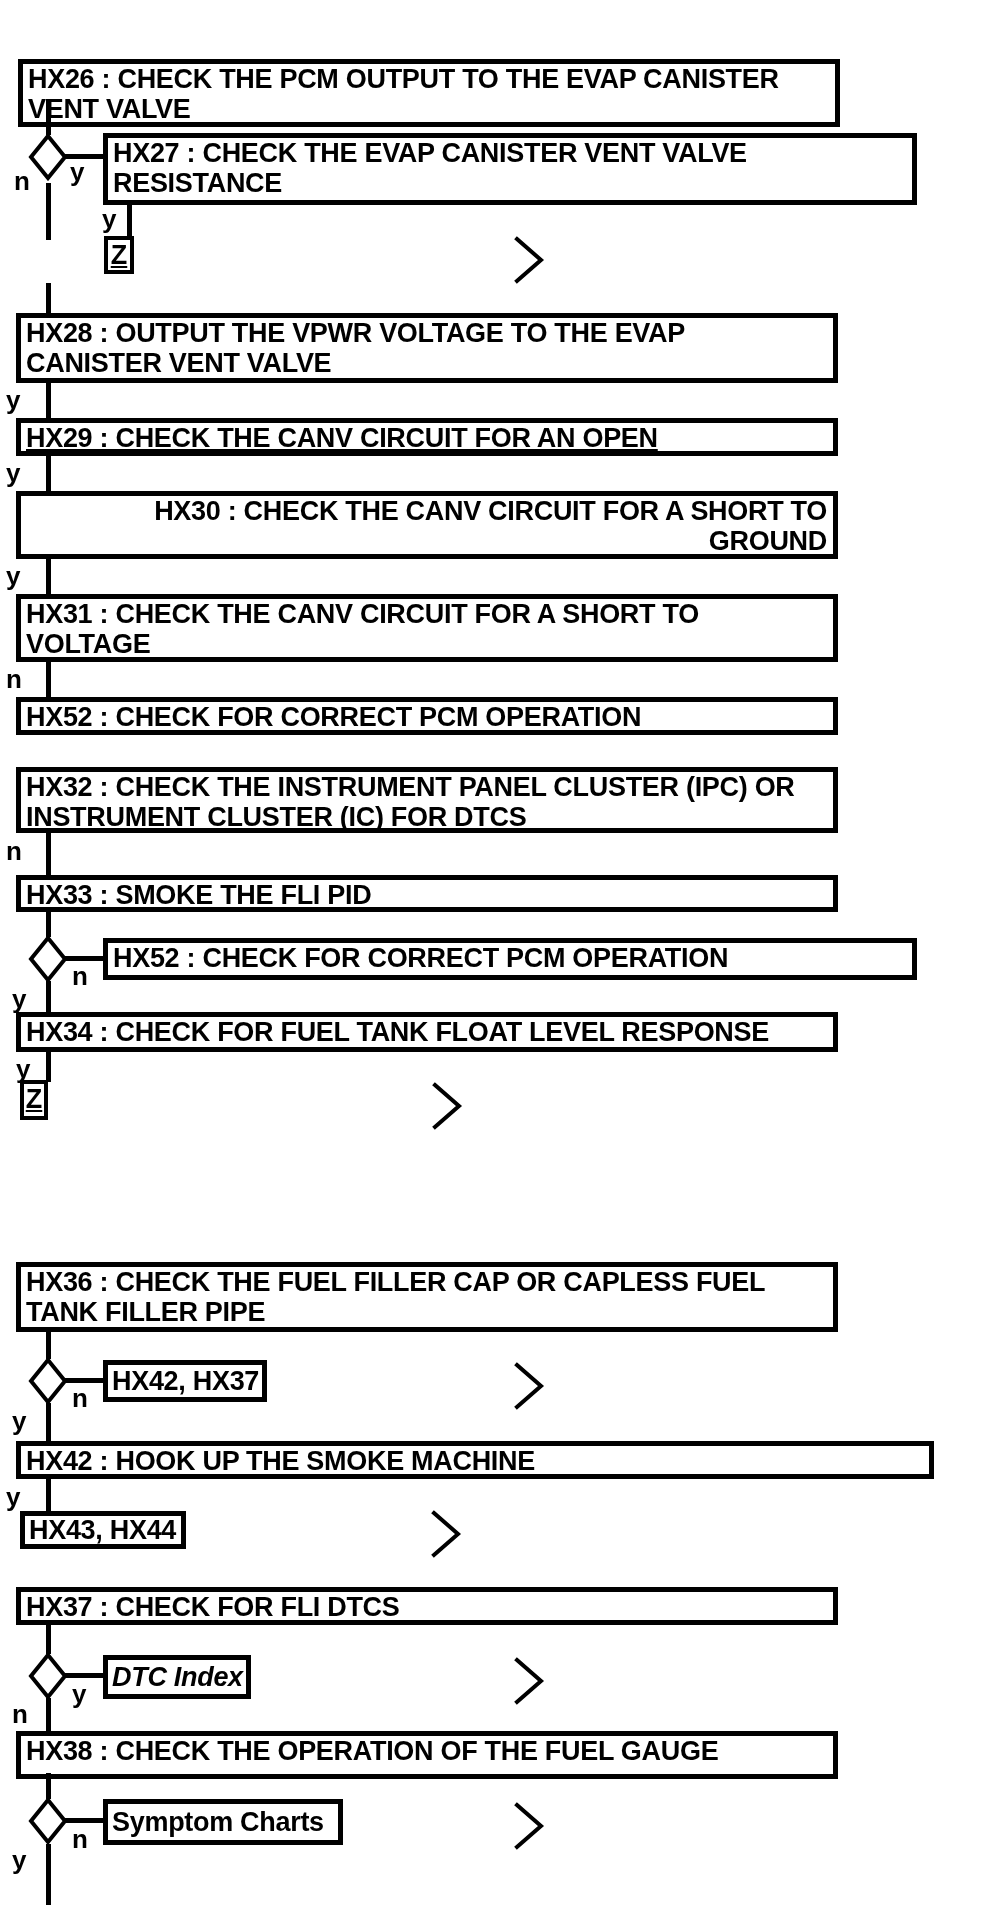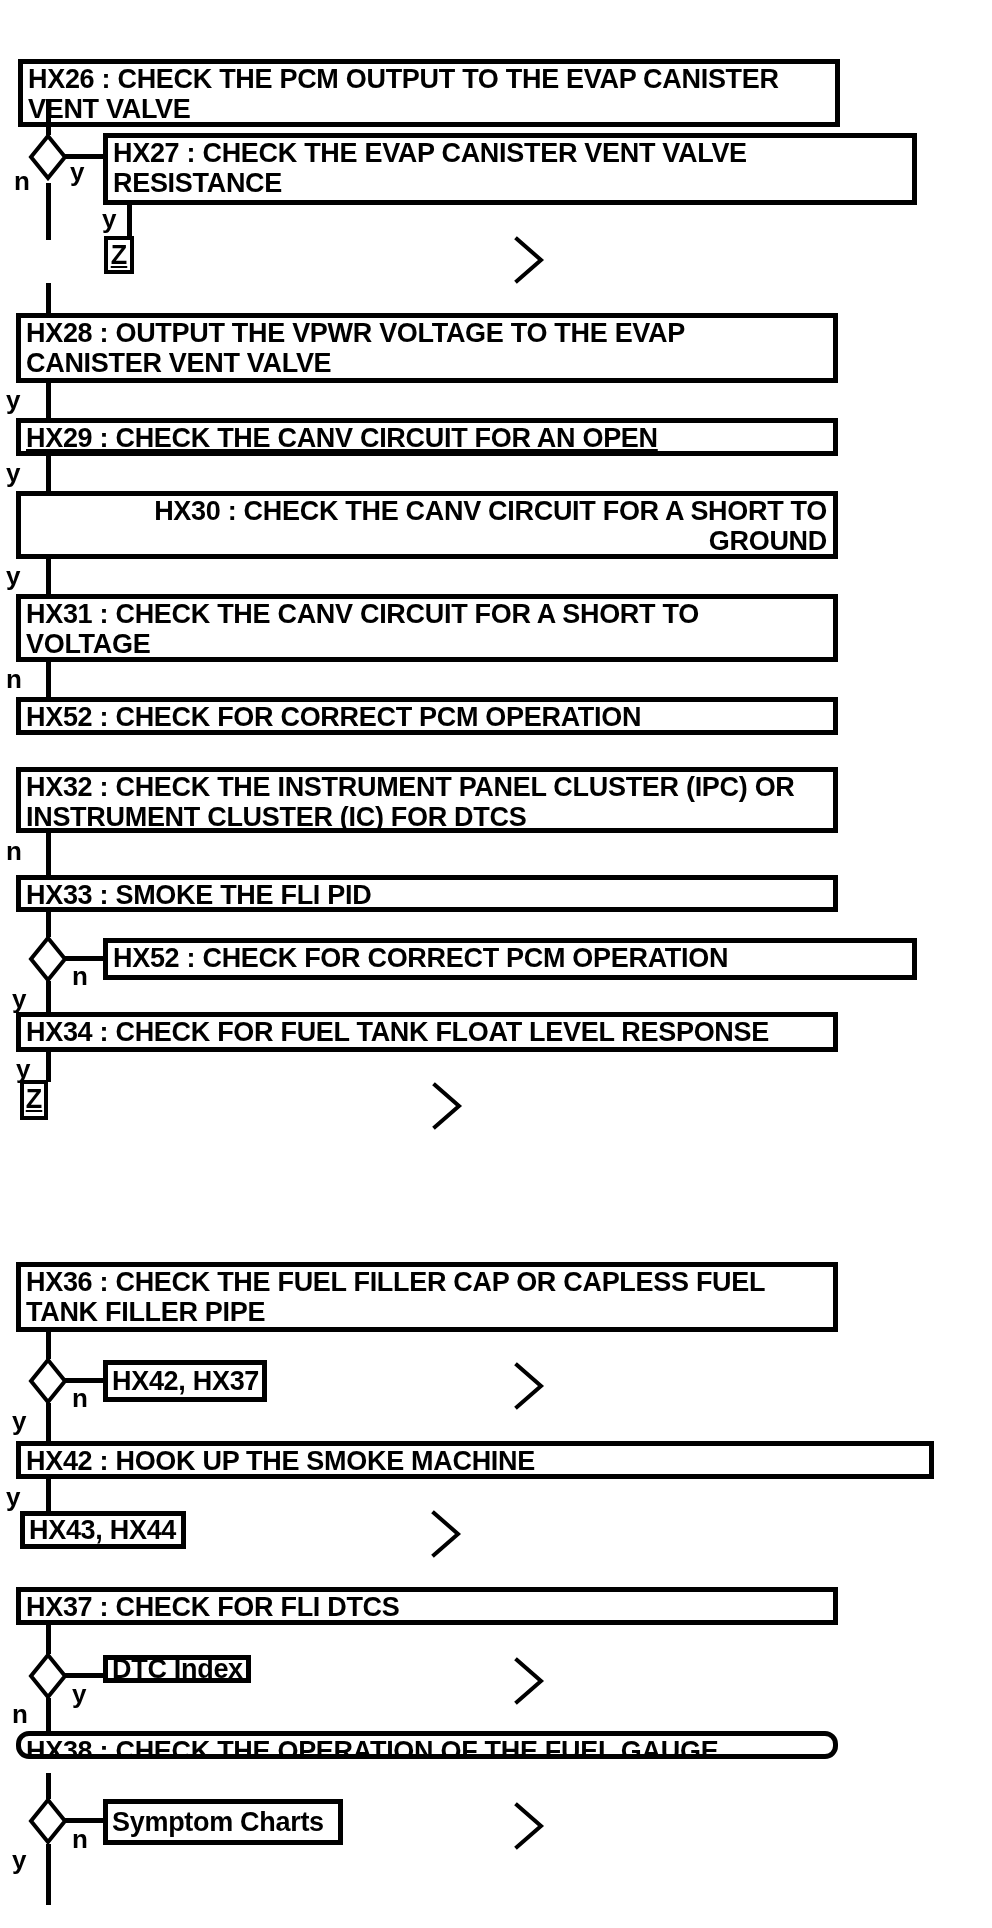--- a/index.html
+++ b/index.html
@@ -108,27 +108,27 @@
     <polyline points="4,3 28,24 4,45"></polyline>
   </svg>
 
   <div class="box" style="left:16px;top:1587px;width:822px;height:38px;">HX37 : CHECK FOR FLI DTCS</div>
   <div class="vline" style="left:46px;top:1625px;height:29px;"></div>
   <svg class="diamond" style="left:28px;top:1652px;" width="40" height="48">
     <polygon points="20,3 37,24 20,45 3,24"></polygon>
   </svg>
   <div class="hline" style="left:64px;top:1673px;width:39px;"></div>
   <div class="lbl" style="left:72px;top:1681px;">y</div>
-  <div class="sbox" style="left:103px;top:1655px;width:148px;height:28px;">DTC Index</div>
+  <div class="sbox" style="left:103px;top:1655px;width:148px;height:44px;font-style:italic;">DTC Index</div>
   <div class="lbl" style="left:12px;top:1701px;">n</div>
   <svg class="chev" style="left:513px;top:1657px;" width="32" height="48">
     <polyline points="4,3 28,24 4,45"></polyline>
   </svg>
   <div class="vline" style="left:46px;top:1698px;height:33px;"></div>
-  <div class="box" style="left:16px;top:1731px;width:822px;height:28px;border-radius:13px;">HX38 : CHECK THE OPERATION OF THE FUEL GAUGE</div>
+  <div class="box" style="left:16px;top:1731px;width:822px;height:48px;">HX38 : CHECK THE OPERATION OF THE FUEL GAUGE</div>
   <div class="vline" style="left:46px;top:1773px;height:26px;"></div>
   <svg class="diamond" style="left:28px;top:1797px;" width="40" height="48">
     <polygon points="20,3 37,24 20,45 3,24"></polygon>
   </svg>
   <div class="hline" style="left:64px;top:1818px;width:39px;"></div>
   <div class="lbl" style="left:72px;top:1826px;">n</div>
   <div class="sbox" style="left:103px;top:1799px;width:240px;height:46px;">Symptom Charts</div>
   <div class="lbl" style="left:12px;top:1847px;">y</div>
   <svg class="chev" style="left:513px;top:1802px;" width="32" height="48">
     <polyline points="4,3 28,24 4,45"></polyline>

